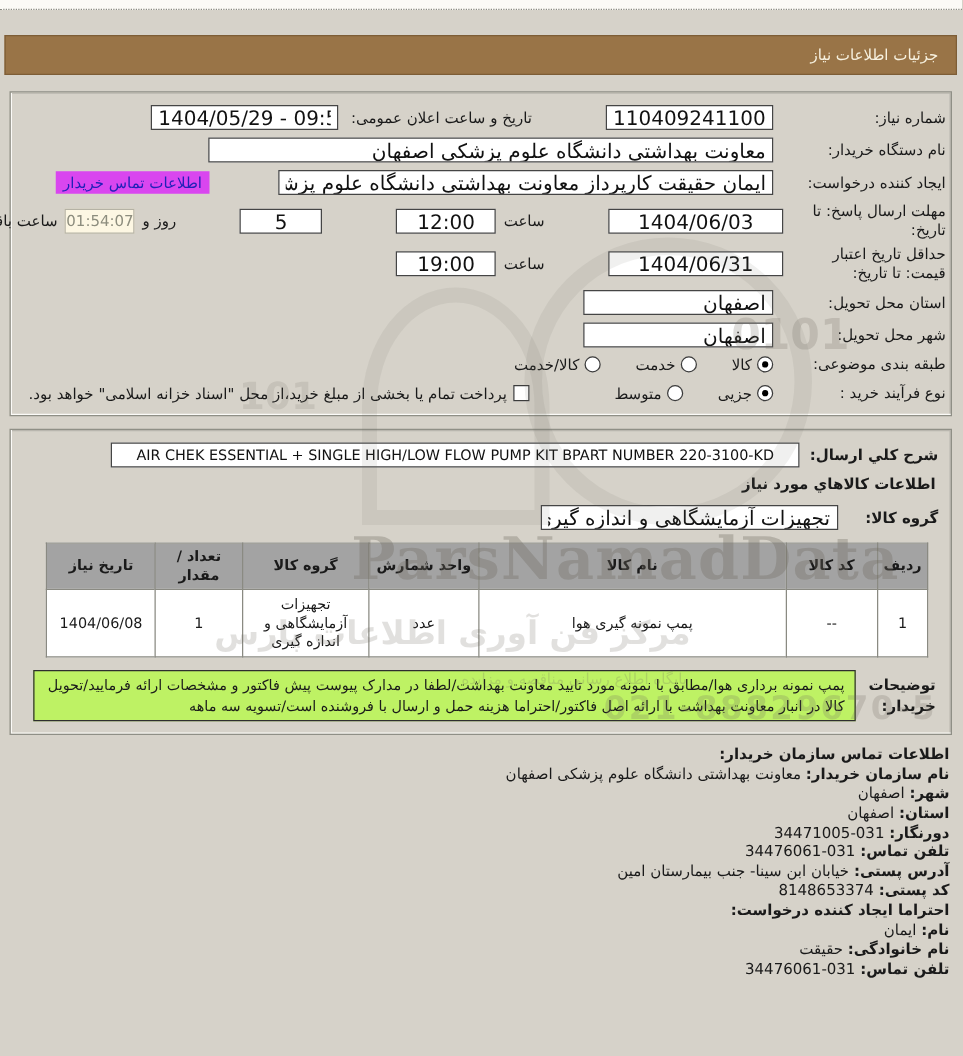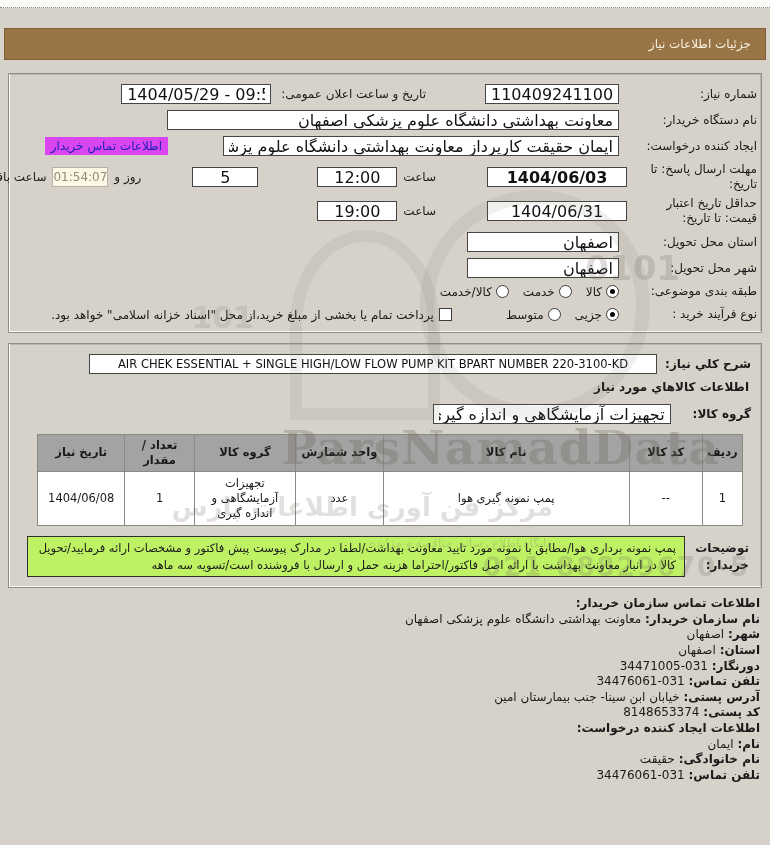--- a/index.html
+++ b/index.html
@@ -58,21 +58,21 @@
     border:1px solid #3c3c3c; background:#fff;
     display:inline-block; position:relative; margin-left:4px; flex:0 0 13px;
   }
   .radio.checked::after{
     content:""; position:absolute; inset:3px; border-radius:50%; background:#000;
   }
   .cbox {
     width:13px; height:13px; border:1px solid #3c3c3c; background:#fff;
     display:inline-block; margin-left:5px; flex:0 0 13px;
   }
-  .opt { display:inline-flex; align-items:center; margin-left:14px;text-align:center; }
+  .opt { display:inline-flex; align-items:center; margin-left:28px;text-align:center; }
   .heading { font-weight:bold; margin:2px 8px 10px 0; }
   .goods-table {
     border-collapse:collapse; margin:4px 14px 10px 22px; width:706px;
     font-size:11.5px; background:#fff;
   }
   .goods-table th, .goods-table td {
     border:1px solid #8a8a82; text-align:center; vertical-align:middle;
     padding:3px 4px; line-height:1.3;
   }
   .goods-table th { background:#a3a3a3; font-weight:bold; height:26px; }
@@ -124,21 +124,21 @@
 
   <div class="row">
     <span class="lbl">ایجاد کننده درخواست:</span>
     <input class="fld" style="width: 396px;" readonly="" value="ایمان حقیقت کارپرداز معاونت بهداشتی دانشگاه علوم پزشکی اصفهان">
     <span class="gap10"></span>
     <a class="link">اطلاعات تماس خریدار</a>
   </div>
 
   <div class="row" style="margin-bottom:4px">
     <span class="lbl" style="width:130px;flex-basis:130px">مهلت ارسال پاسخ: تا تاریخ:</span>
-    <input class="fld ctr ltr" style="width: 140px; font-weight: bold;" readonly="" value="1404/06/03">
+    <input class="fld ctr ltr" style="width: 140px;" readonly="" value="1404/06/03">
     <span class="gap6"></span>
     <span class="txt">ساعت</span>
     <span class="gap6"></span>
     <input class="fld ctr ltr" style="width: 80px;" readonly="" value="12:00">
     <span class="gap14"></span>
     <input class="fld ctr" style="width: 66px;" readonly="" value="5">
     <span class="gap6"></span>
     <span class="txt">روز و</span>
     <span class="gap6"></span>
     <span class="dis ltr" style="width:108px">01:54:07</span>
@@ -193,21 +193,21 @@
     </span>
     <span class="gap40"></span>
     <span class="cbox"></span>
     <span class="txt" style="white-space:normal">پرداخت تمام یا بخشی از مبلغ خرید،از محل "اسناد خزانه اسلامی" خواهد بود.</span>
   </div>
 </div>
 
 <div class="panel panel2">
 
   <div class="row" style="padding-right:6px">
-    <span class="lbl2">شرح کلي نیاز:</span>
+    <span class="lbl2">شرح کلي ارسال:</span>
     <input class="fld ctr ltr" style="flex: 1 1 0%; margin-left: 76px; font-size: 11.5px;" readonly="" value="AIR CHEK ESSENTIAL + SINGLE HIGH/LOW FLOW PUMP KIT BPART NUMBER 220-3100-KD">
   </div>
 
   <div class="heading">اطلاعات کالاهاي مورد نیاز</div>
 
   <div class="row" style="padding-right:6px; margin-bottom:10px">
     <span class="lbl2">گروه کالا:</span>
     <span class="gap14"></span>
     <input class="fld" style="width: 238px;" readonly="" value="تجهیزات آزمایشگاهی و اندازه گیری">
   </div>
@@ -247,21 +247,21 @@
   <div class="bold">اطلاعات تماس سازمان خریدار:</div>
 
   <div><span class="bold">نام سازمان خریدار:</span> <span>معاونت بهداشتی دانشگاه علوم پزشکی اصفهان</span></div>
   <div><span class="bold">شهر:</span> <span>اصفهان</span></div>
   <div><span class="bold">استان:</span> <span>اصفهان</span></div>
   <div><span class="bold">دورنگار:</span> <span class="ltr">34471005-031</span></div>
   <div><span class="bold">تلفن تماس:</span> <span class="ltr">34476061-031</span></div>
   <div><span class="bold">آدرس پستی:</span> <span>خیابان ابن سینا- جنب بیمارستان امین</span></div>
   <div><span class="bold">کد پستی:</span> <span class="ltr">8148653374</span></div>
 
-  <div class="bold">اطلاعات ایجاد کننده درخواست:</div>
+  <div class="bold">احتراما ایجاد کننده درخواست:</div>
 
   <div><span class="bold">نام:</span> <span>ایمان</span></div>
   <div><span class="bold">نام خانوادگی:</span> <span>حقیقت</span></div>
   <div><span class="bold">تلفن تماس:</span> <span class="ltr">34476061-031</span></div>
 </div>
 
 <div class="wm wm-circle1"></div>
 <div class="wm wm-circle2"></div>
 <div class="wm wm-101a">0101</div>
 <div class="wm wm-101b">101</div>

